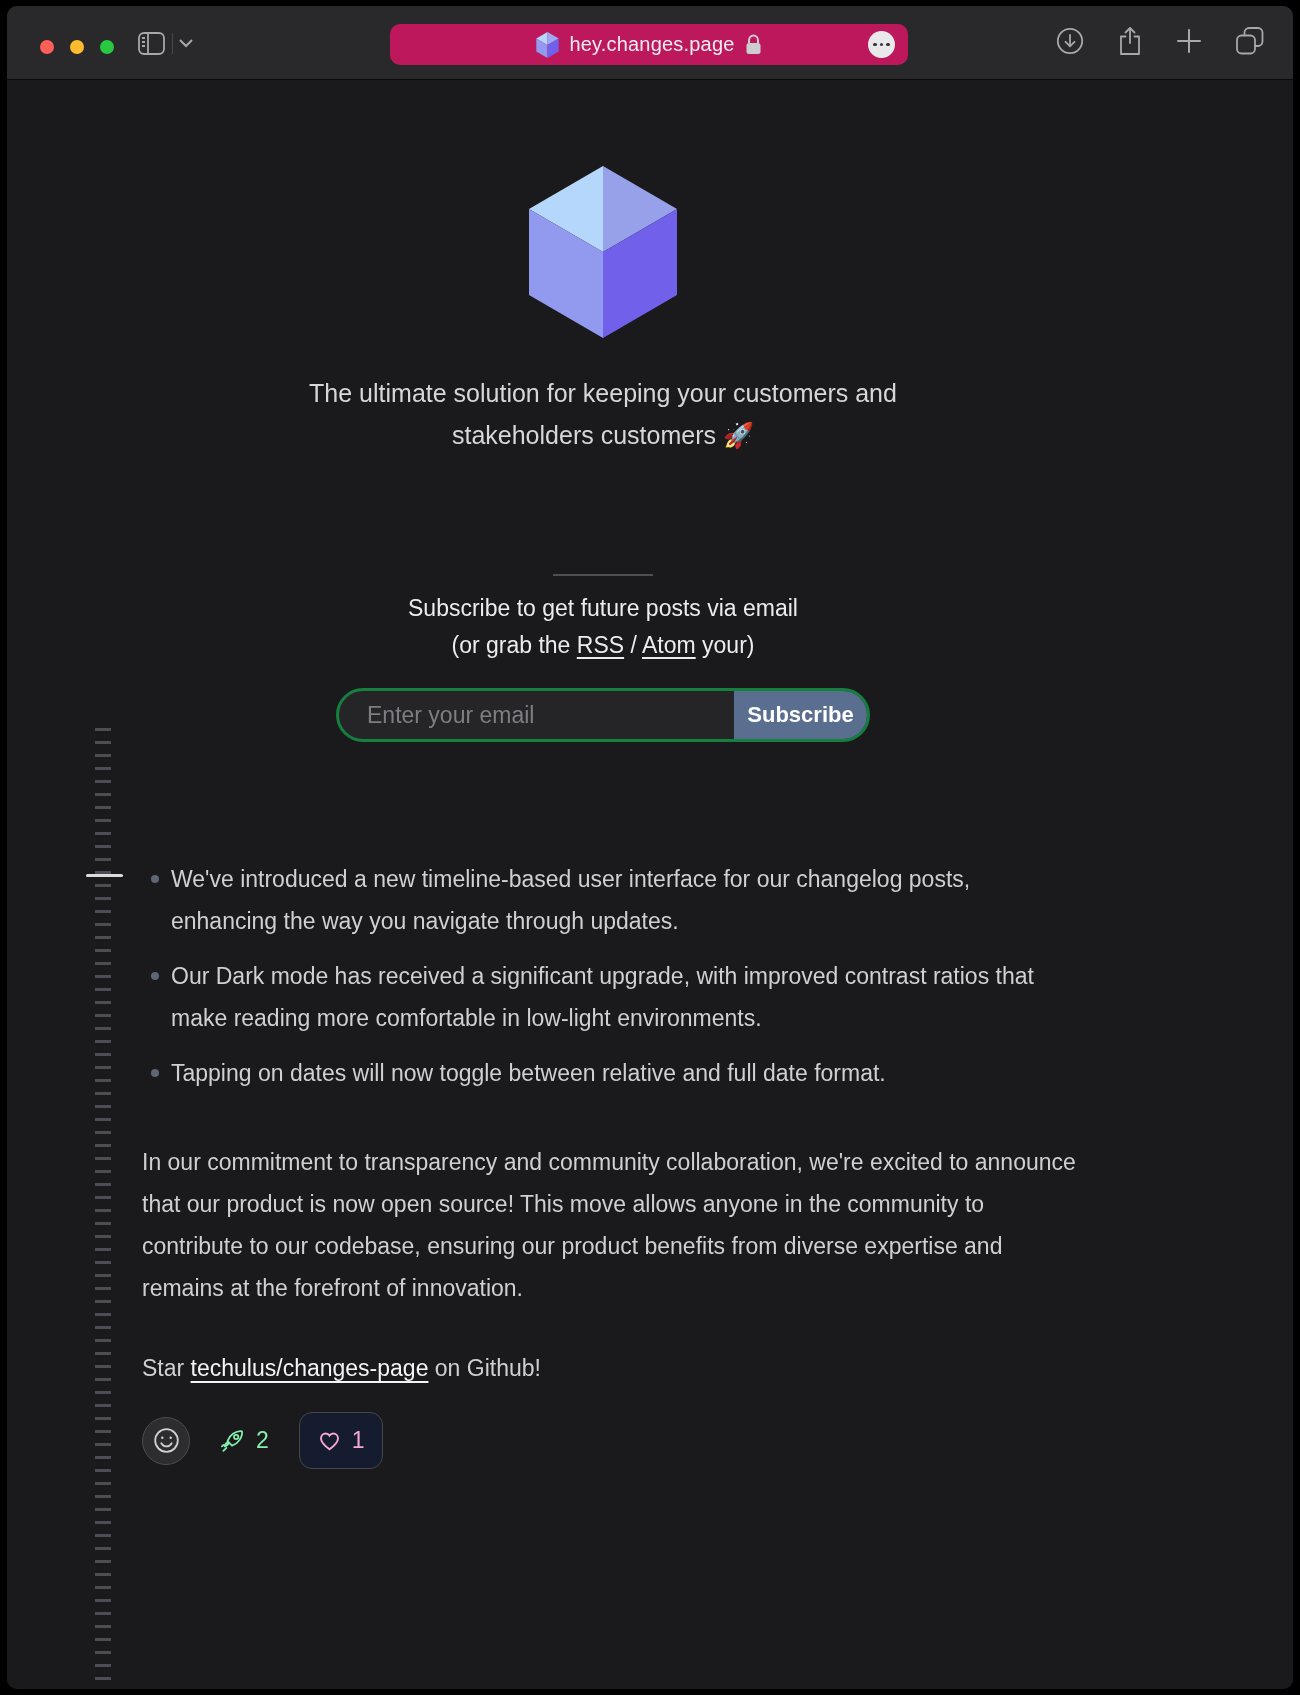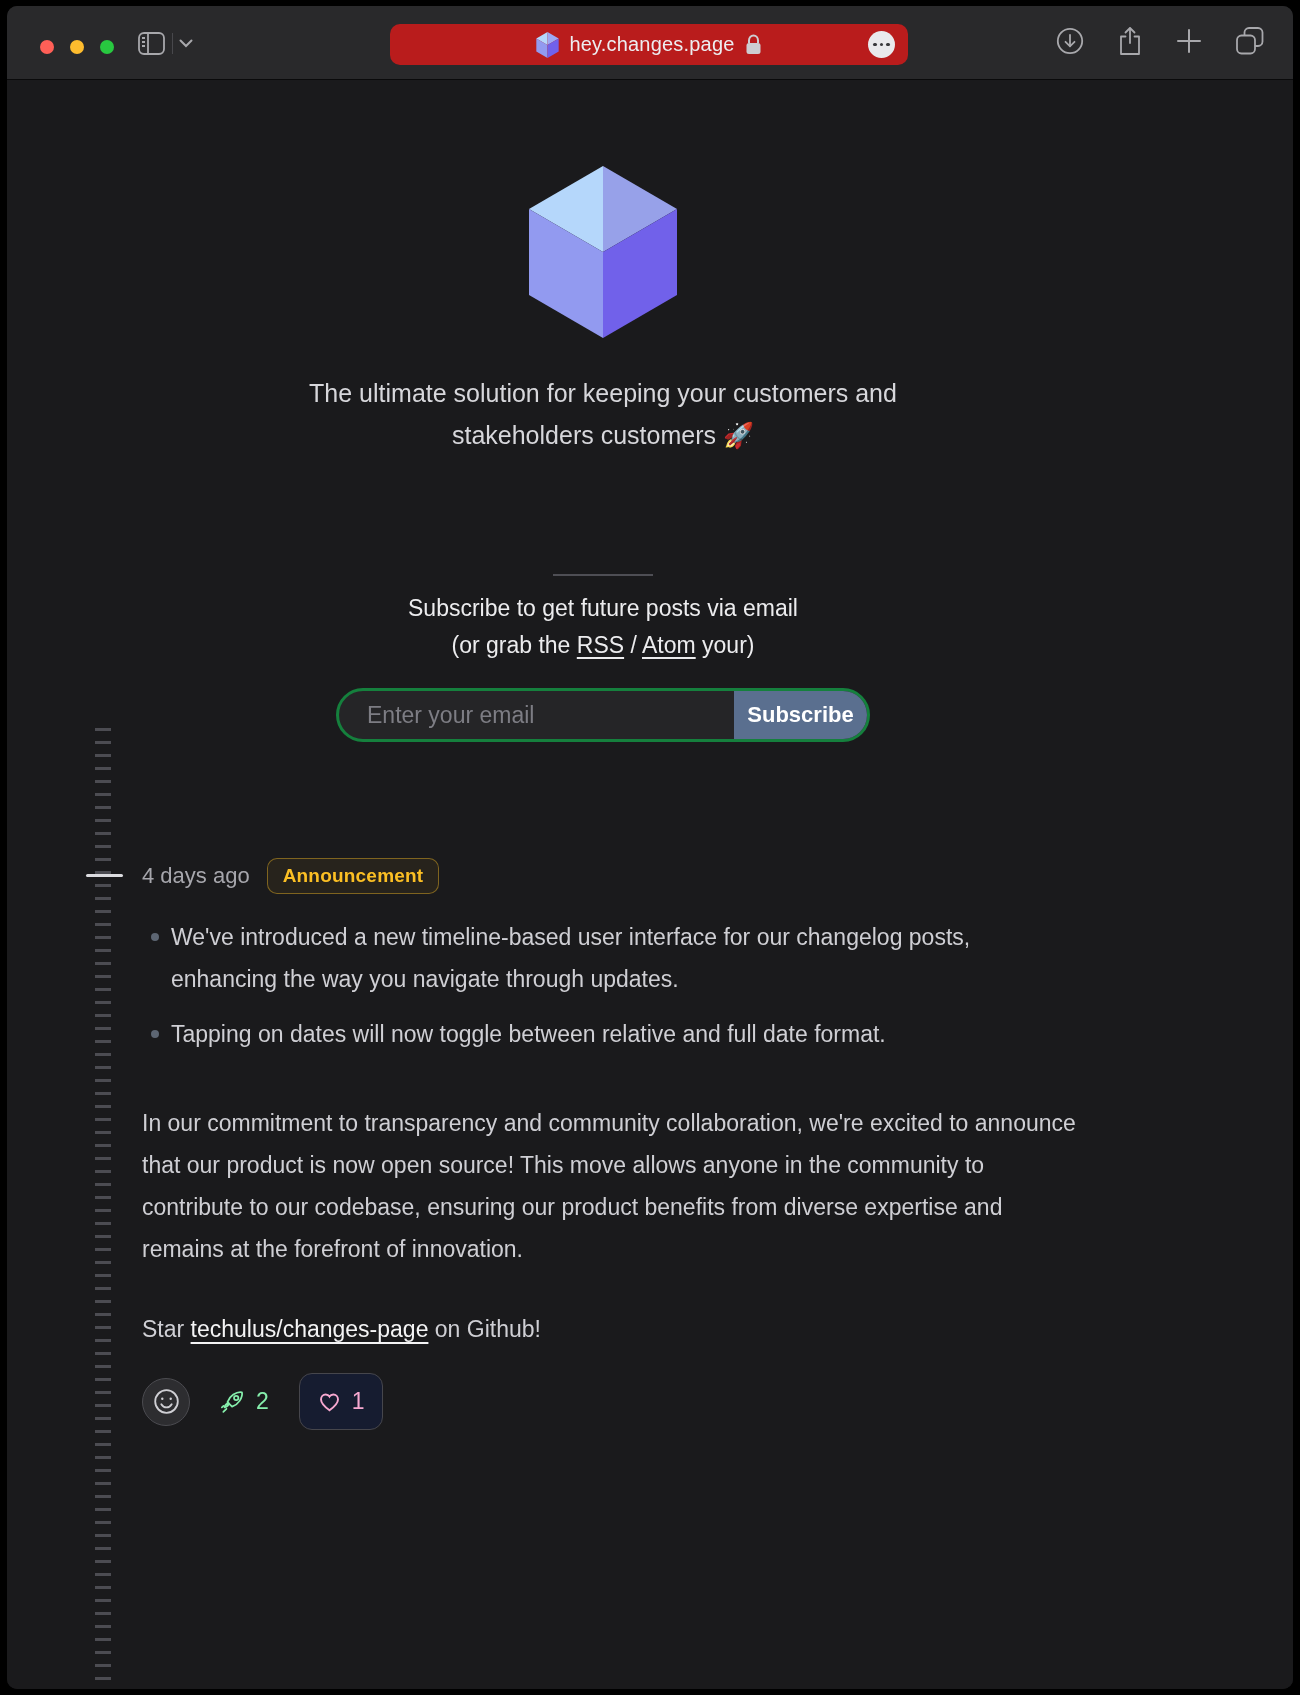--- a/index.html
+++ b/index.html
@@ -11,21 +11,21 @@
 
   
   .toolbar { position:relative; height:74px; flex:none; background:#29292b;
     border-bottom:1px solid #0a0a0b; }
   .traffic { position:absolute; top:34px; left:33px; display:flex; gap:16px; }
   .traffic span { width:14px; height:14px; border-radius:50%; display:block; }
   .tb-icon { position:absolute; top:0; height:74px; display:flex; align-items:center; color:#a8a8ac; }
   .tb-sep { position:absolute; left:165px; top:27px; width:1px; height:21px; background:#48484c; }
 
   .urlbar { position:absolute; left:383px; top:18px; width:518px; height:41px;
-    background:#b91c1c; border-radius:10px; display:flex; align-items:center;
+    background:#be185d; border-radius:10px; display:flex; align-items:center;
     justify-content:center; gap:10px; }
   .urlbar .label { color:#ededf0; font-size:20px; letter-spacing:.2px; }
   .ellipsis-btn { position:absolute; right:13px; top:7px; width:27px; height:27px;
     border-radius:50%; background:#e9e9ec; display:grid; place-items:center; }
   .ellipsis-btn i { display:flex; gap:3px; }
   .ellipsis-btn i b { width:3.5px; height:3.5px; border-radius:50%; background:#39393c; display:block; }
 
   .right-icons { position:absolute; right:28px; top:0; height:74px; display:flex;
     align-items:center; gap:33px; color:#a8a8ac; }
 
@@ -188,28 +188,25 @@
         <span>(or grab the </span><a>RSS</a><span> / </span><a>Atom</a><span> your)</span>
       </div>
 
       <div class="sub-form">
         <input type="text" placeholder="Enter your email" style="">
         <button>Subscribe</button>
       </div>
     </div>
 
     <div class="post">
-      <div class="meta">
-        <span class="date">4 days ago</span>
-        <span class="badge">Announcement</span>
-      </div>
 
 
       <ul class="points">
         <li>We've introduced a new timeline-based user interface for our changelog posts, enhancing the way you navigate through updates.</li>
+        <li>Our Dark mode has received a significant upgrade, with improved contrast ratios that make reading more comfortable in low-light environments.</li>
         <li>Tapping on dates will now toggle between relative and full date format.</li>
       </ul>
 
       <p class="body-par">In our commitment to transparency and community collaboration, we're excited to announce that our product is now open source! This move allows anyone in the community to contribute to our codebase, ensuring our product benefits from diverse expertise and remains at the forefront of innovation.</p>
 
       <p class="star-line">
         <span>Star </span><a>techulus/changes-page</a><span> on Github!</span>
       </p>
 
       <div class="reactions">

